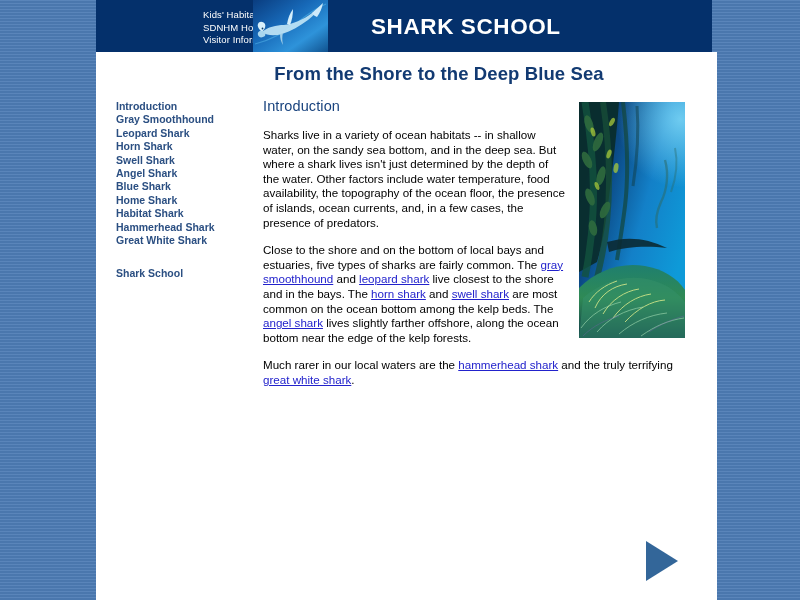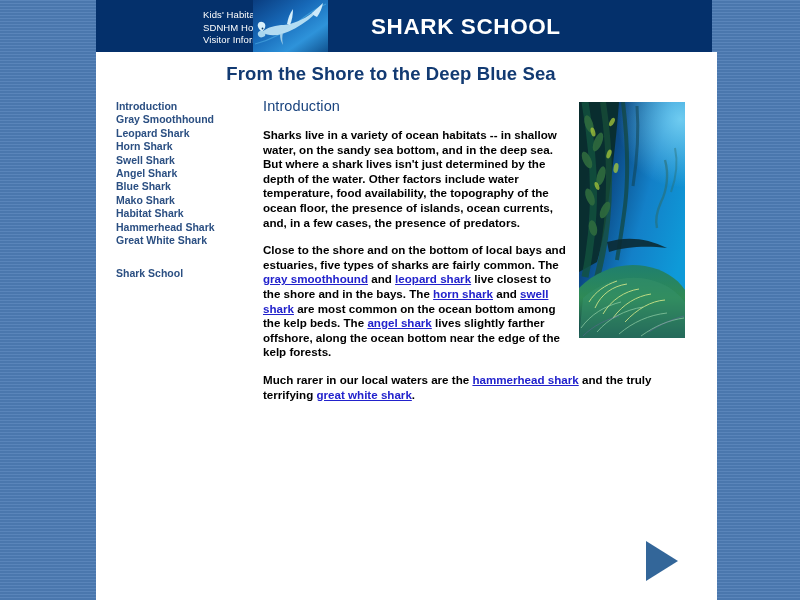--- a/index.html
+++ b/index.html
@@ -80,20 +80,21 @@
 
   .page-heading {
     position: absolute;
     left: 0; top: 11px;
     width: 590px;
     text-align: center;
     color: #123a72;
     font-size: 18.5px;
     font-weight: bold;
     letter-spacing: 0.1px;
+    padding-left: 48px;
   }
 
   
   .sidebar {
     position: absolute;
     left: 20px; top: 48px;
     width: 135px;
   }
   .sidebar a {
     display: block;
@@ -118,21 +119,20 @@
     font-size: 14.5px;
     font-weight: normal;
     letter-spacing: 0.1px;
   }
   .article p {
     margin: 0 0 13px 0;
     color: #000000;
     font-size: 11.6px;
     line-height: 14.6px;
     text-align: left;
-    font-weight: bold;
   }
   .article p:last-of-type { margin-bottom: 0; }
   .article a {
     color: #2222cc;
     text-decoration: underline;
   }
 
   
   .kelp-figure {
     float: right;
@@ -202,21 +202,21 @@
   <div class="page-heading">From the Shore to the Deep Blue Sea</div>
 
   <nav class="sidebar">
     <a href="#">Introduction</a>
     <a href="#">Gray Smoothhound</a>
     <a href="#">Leopard Shark</a>
     <a href="#">Horn Shark</a>
     <a href="#">Swell Shark</a>
     <a href="#">Angel Shark</a>
     <a href="#">Blue Shark</a>
-    <a href="#">Mako Shark</a>
+    <a href="#">Home Shark</a>
     <a href="#">Habitat Shark</a>
     <a href="#">Hammerhead Shark</a>
     <a href="#">Great White Shark</a>
     <div class="sidebar-gap"></div>
     <a href="#">Shark School</a>
   </nav>
 
   <article class="article">
 
     <div class="kelp-figure">

